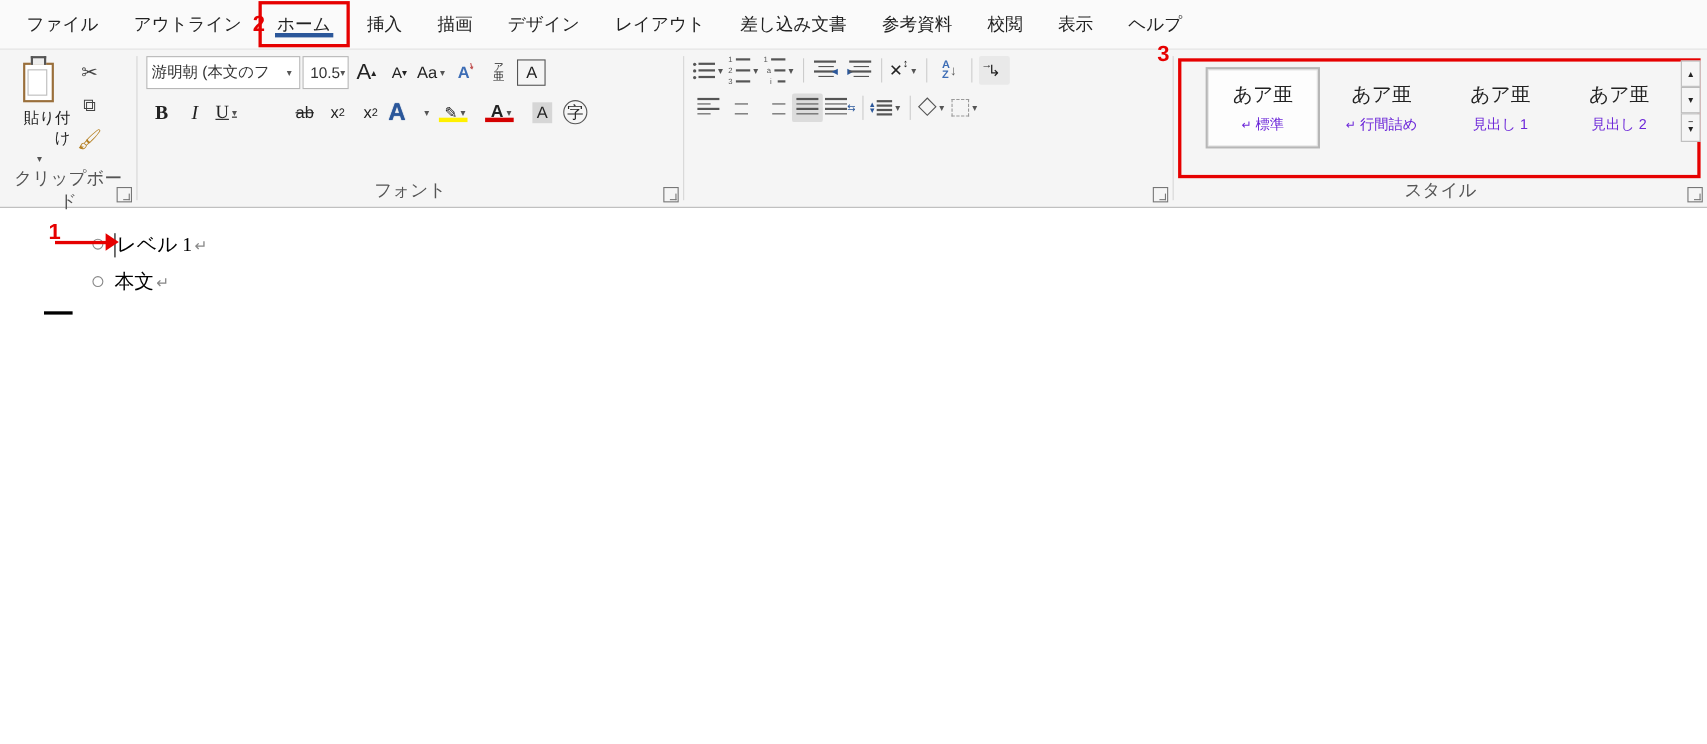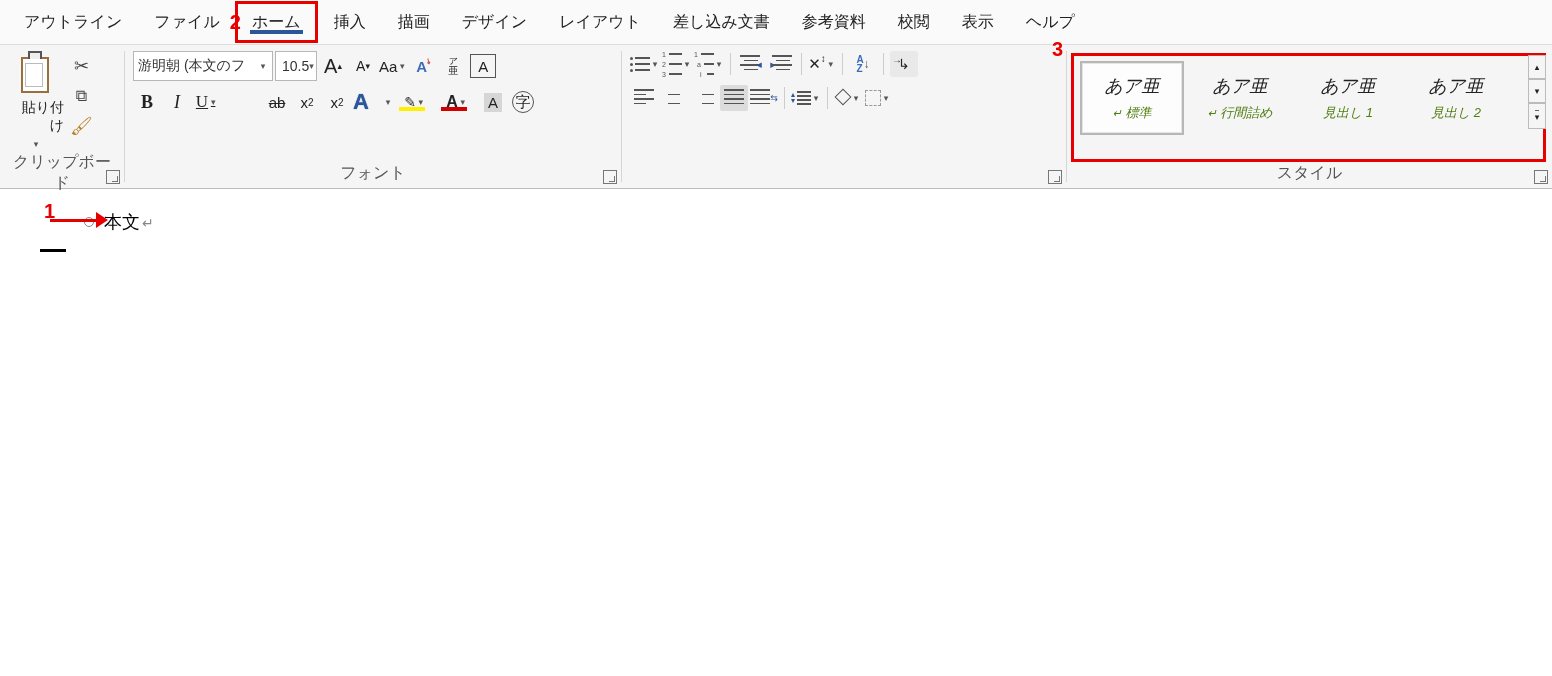--- a/index.html
+++ b/index.html
@@ -51,25 +51,25 @@
 
     .sortico{display:flex;flex-direction:column;font-size:10px;line-height:9px;color:#3d6db5;font-weight:bold;}
 
     .showhide{position:relative;width:28px;height:26px;background:#e9e9e9;display:flex;align-items:center;justify-content:center;}
     .showhide::after{content:"↲";font-size:14px;transform:scaleX(-1);}
     .arrowin{position:absolute;left:2px;top:3px;font-size:10px;}
 
     
     .styles-wrap{flex:1;position:relative;}
     .styles-border{position:absolute;inset:8px 6px 26px 4px;border:3px solid #e60000;}
-    .styles-row{display:flex;gap:0;height:78px;margin-top:10px;margin-left:5px;font-style:italic;}
+    .styles-row{display:flex;gap:0;height:78px;margin-top:10px;margin-left:21px;}
     .stylecard{width:104px;height:74px;display:flex;flex-direction:column;align-items:center;justify-content:center;gap:6px;margin-right:4px;}
     .stylecard.selected{border:2px solid #b7b7b7;background:#fdfdfd;box-shadow:inset 0 0 0 1px #e6e6e6;}
     .sc-prev{font-family:"Yu Mincho",serif;font-size:18px;color:#222;}
-    .sc-name{font-size:13px;color:#4d7c0f;}
+    .sc-name{font-size:13px;color:#6d28d9;}
     .stylesbtns{position:absolute;right:6px;top:10px;display:flex;flex-direction:column;}
     .sb{width:18px;height:24px;border:1px solid #bbb;background:#f5f5f5;display:flex;align-items:center;justify-content:center;font-size:9px;}
 
     
     .ann{position:absolute;color:#e60000;font-weight:bold;font-size:20px;font-family:Arial;z-index:50;}
     .arrow1{position:absolute;top:210px;left:50px;width:58px;height:20px;z-index:40;}
     .arrow1 .line{position:absolute;top:9px;left:0;right:8px;height:3px;background:#e60000;}
     .arrow1 .head{position:absolute;right:0;top:2px;width:0;height:0;border-left:12px solid #e60000;border-top:8px solid transparent;border-bottom:8px solid transparent;}
 
     
@@ -93,22 +93,22 @@
 
     .ls-ico{display:flex;gap:2px;align-items:center;}
     .ls-lines{display:flex;flex-direction:column;gap:2.5px;}
     .ls-lines span{width:14px;height:1.5px;background:#555;}
     .ls-arrow{display:flex;flex-direction:column;font-size:8px;color:#2b579a;line-height:6px;}
   </style>
 </head>
 <body>
 
 <div class="tabbar">
+  <div class="tab">ファイル</div>
   <div class="tab">アウトライン</div>
-  <div class="tab">ファイル</div>
   <span class="ann" style="position:static;margin-left:-6px;margin-right:-6px;">2</span>
   <div class="tab active highlighted">ホーム</div>
   <div class="tab">挿入</div>
   <div class="tab">描画</div>
   <div class="tab">デザイン</div>
   <div class="tab">レイアウト</div>
   <div class="tab">差し込み文書</div>
   <div class="tab">参考資料</div>
   <div class="tab">校閲</div>
   <div class="tab">表示</div>
@@ -407,16 +407,20 @@
 
 <span class="ann" style="top:200px;left:44px;">1</span>
 <div class="arrow1">
     <div class="line"></div>
     <div class="head"></div>
   </div>
 
 <div class="docarea">
   <div class="docline" style="margin-left:44px;">
     <span class="ocir"></span>
+    <span><span class="cursor"></span><span>レベル 1</span><span class="ret">↵</span></span>
+  </div>
+  <div class="docline" style="margin-left:44px;">
+    <span class="ocir"></span>
     <span><span>本文</span><span class="ret">↵</span></span>
   </div>
   <div class="shortline"></div>
 </div>
 
 </body></html>

